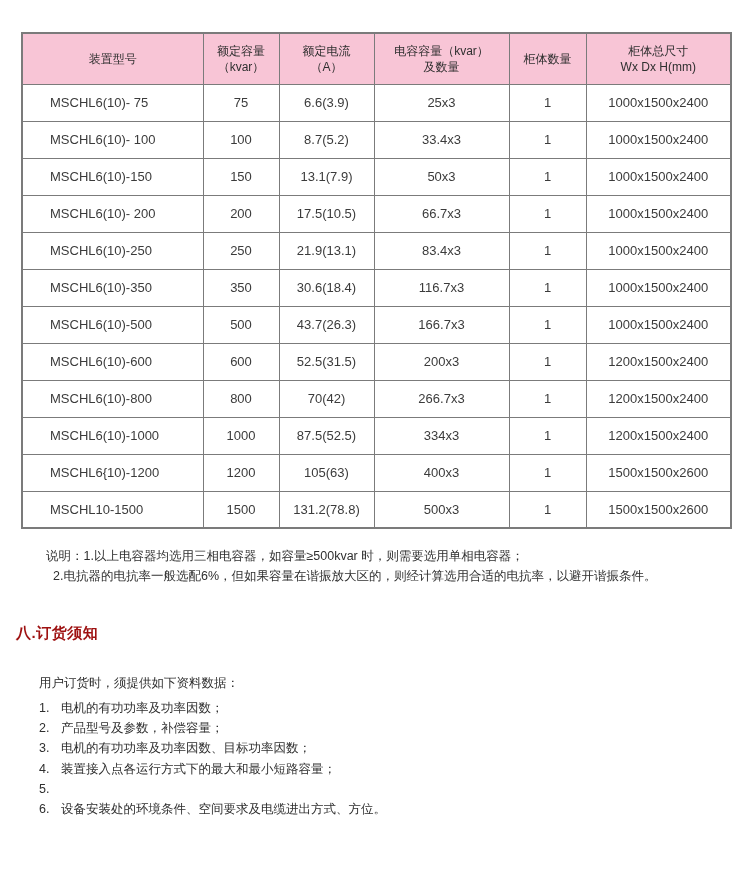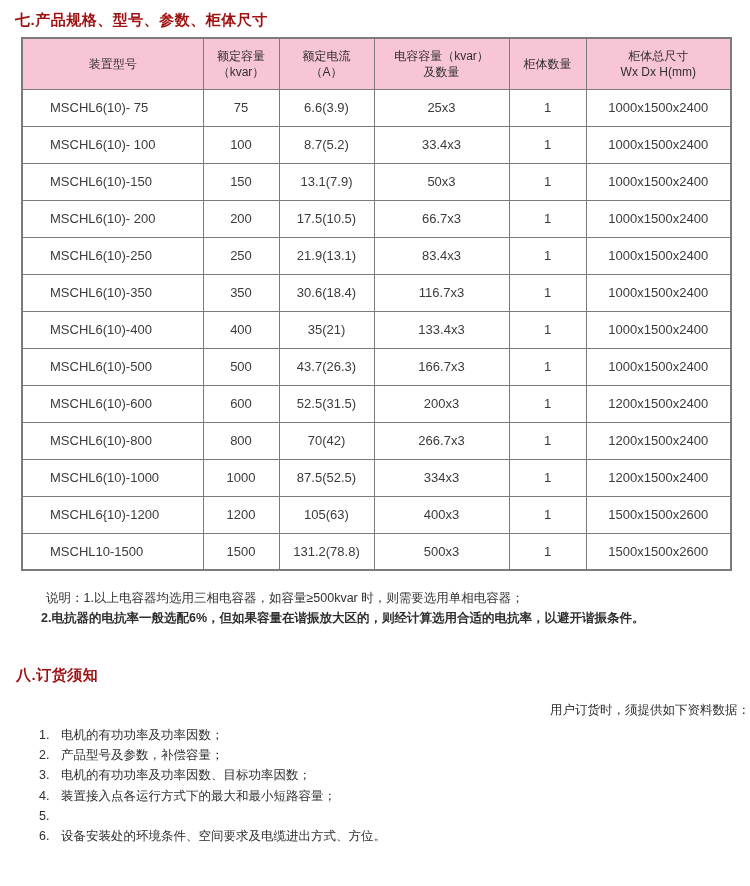--- a/index.html
+++ b/index.html
@@ -22,21 +22,21 @@
     font-size: 15px;
     font-weight: bold;
     letter-spacing: 0.5px;
   }
   .title-7 { margin: 11px 0 0 15px; }
   .title-8 { margin: 38px 0 0 16px; }
 
   table.spec {
     border-collapse: collapse;
     table-layout: fixed;
-    margin: 7px 0 0 21px;
+    margin: 32px 0 0 21px;
     width: 709px;
     border: 2px solid var(--border-gray);
     padding-left: 44px;
   }
   table.spec th, table.spec td {
     border: 1px solid var(--border-gray);
     text-align: center;
     vertical-align: middle;
     overflow: hidden;
   }
@@ -60,27 +60,26 @@
   }
 
   .notes {
     margin: 17px 0 0 13px;
     font-size: 12.5px;
     line-height: 20px;
     color: #2f2f2f;
   }
   .notes .notes-row { display: flex; margin-left: 33px; }
   .notes .notes-label { white-space: nowrap; }
-  .notes .notes-line2 { margin-left: 28px; font-weight: bold; }
+  .notes .notes-line2 { margin-left: 40px; }
 
   .ordering-intro {
-    margin: 17px 0 0 39px;
+    margin: 32px 0 0 39px;
     font-size: 12.5px;
     color: #2f2f2f;
-    text-align: right;
   }
   .order-list {
     margin: 6px 0 0 39px;
   }
   .order-item {
     display: flex;
     font-size: 12.5px;
     line-height: 20.2px;
     color: #2f2f2f;
   }
@@ -88,21 +87,20 @@
     display: inline-block;
     width: 22px;
     flex: 0 0 22px;
   }
 </style>
 </head>
 <body>
 
 <div>
 
-  <h2 class="section-title title-7">七.产品规格、型号、参数、柜体尺寸</h2>
 
   <table class="spec">
     <colgroup>
       <col style="width:181px">
       <col style="width:76px">
       <col style="width:95px">
       <col style="width:135px">
       <col style="width:77px">
       <col style="width:145px">
     </colgroup>
@@ -163,28 +161,20 @@
         </tr>
         <tr>
           <td class="model">MSCHL6(10)-350</td>
           <td>350</td>
           <td>30.6(18.4)</td>
           <td>116.7x3</td>
           <td>1</td>
           <td>1000x1500x2400</td>
         </tr>
         <tr>
-          <td class="model">MSCHL6(10)-400</td>
-          <td>400</td>
-          <td>35(21)</td>
-          <td>133.4x3</td>
-          <td>1</td>
-          <td>1000x1500x2400</td>
-        </tr>
-        <tr>
           <td class="model">MSCHL6(10)-500</td>
           <td>500</td>
           <td>43.7(26.3)</td>
           <td>166.7x3</td>
           <td>1</td>
           <td>1000x1500x2400</td>
         </tr>
         <tr>
           <td class="model">MSCHL6(10)-600</td>
           <td>600</td>

